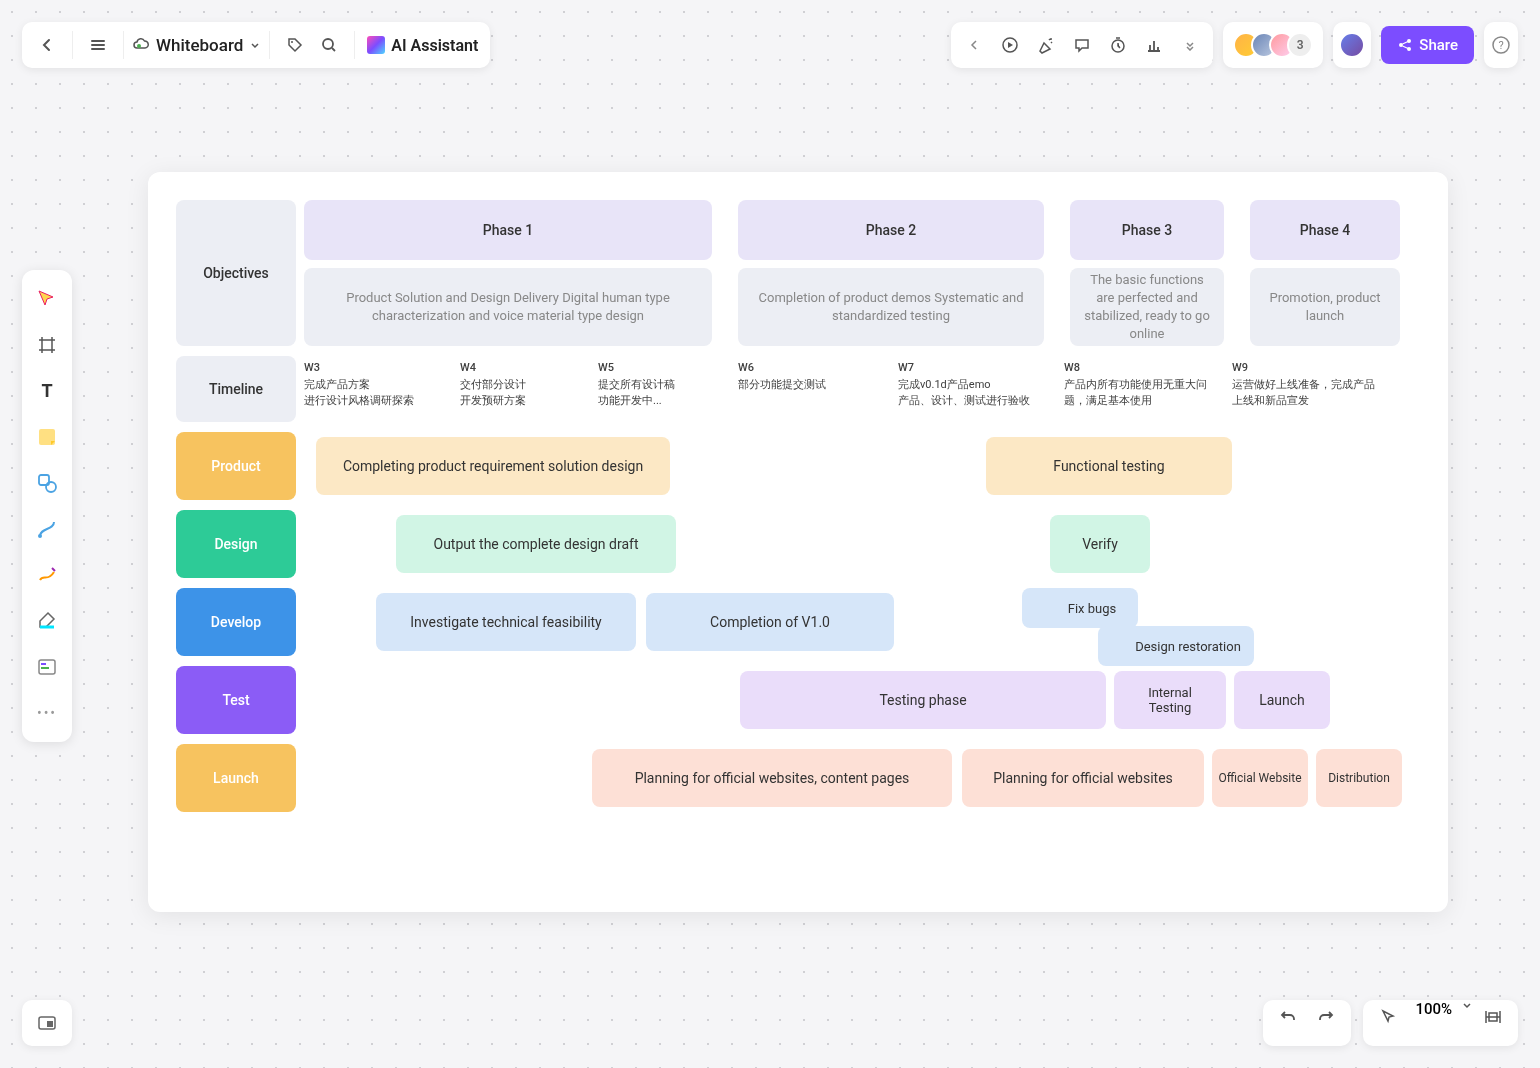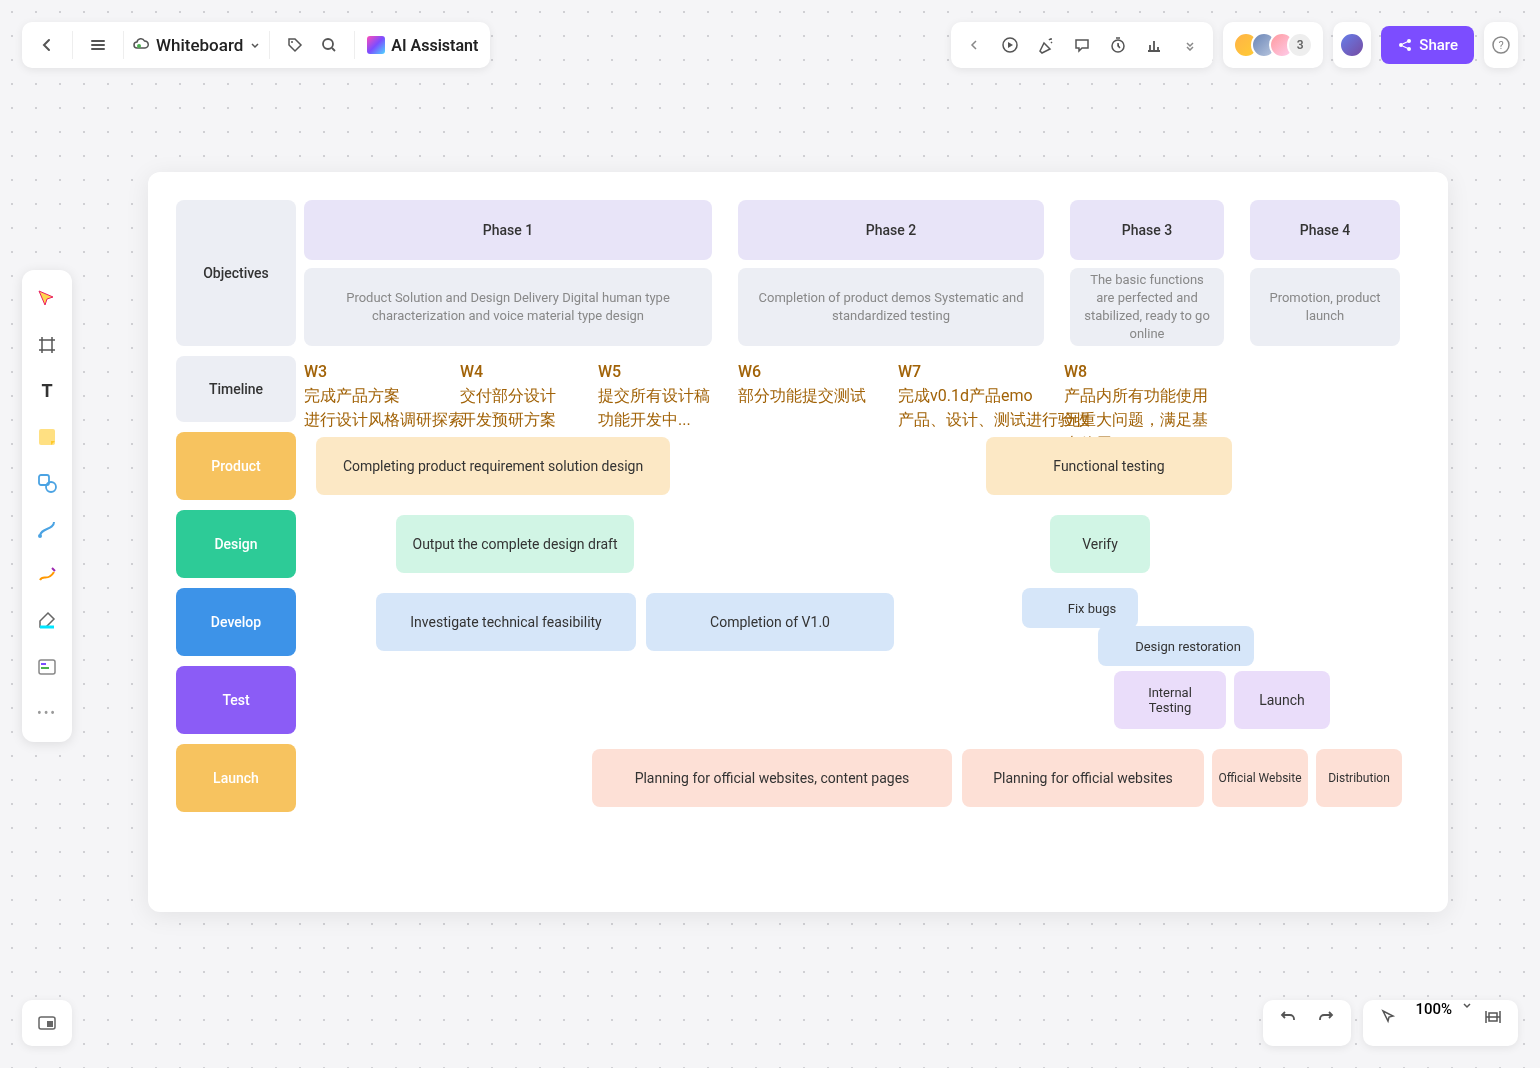--- a/index.html
+++ b/index.html
@@ -57,21 +57,21 @@
 .descs { display: flex; gap: 26px; height: 78px; }
 .desc { background: #eceef4; border-radius: 8px; padding: 10px 14px; font-size: 13px; color: #888; display: flex; align-items: center; text-align: center; justify-content: center; line-height: 1.4; }
 .desc.d1 { width: 408px; }
 .desc.d2 { width: 306px; }
 .desc.d3 { width: 154px; }
 .desc.d4 { width: 150px; justify-content: center; }
 
 
 .tl-label { background: #eceef4; color: #333; height: 66px; }
 .weeks { display: flex; height: 66px; position: relative; }
-.week { position: absolute; top: 4px; font-size: 16px; color: #a16207; line-height: 1.5; }
+.week { position: absolute; top: 4px; font-size: 11px; color: #404040; line-height: 1.5; }
 .week .wk { font-weight: 500; }
 
 
 .track-label { height: 68px; color: #fff; font-weight: 500; }
 .track-label.product { background: #f7c35f; }
 .track-label.design { background: #2dcb97; }
 .track-label.develop { background: #3d93e8; }
 .track-label.test { background: #8b5cf6; }
 .track-label.launch { background: #f7c35f; }
 .track-content { height: 68px; position: relative; }
@@ -347,52 +347,57 @@
           </div>
         <div class="week" style="left:594px">
             <div class="wk">W7</div>
             <div>完成v0.1d产品emo</div>
             <div>产品、设计、测试进行验收</div>
           </div>
         <div class="week" style="left:760px;width:150px">
             <div class="wk">W8</div>
             <div>产品内所有功能使用无重大问题，满足基本使用</div>
           </div>
+        <div class="week" style="left:928px;width:150px">
+            <div class="wk">W9</div>
+            <div>运营做好上线准备，完成产品上线和新品宣发</div>
+          </div>
       </div>
     </div>
 
     <div class="row">
       <div class="row-label track-label product">Product</div>
       <div class="row-content track-content">
         <div class="task product" style="left:12px;width:354px">Completing product requirement solution design</div>
         <div class="task product" style="left:682px;width:246px">Functional testing</div>
       </div>
     </div>
 
     <div class="row">
       <div class="row-label track-label design">Design</div>
       <div class="row-content track-content">
-        <div class="task design" style="left:92px;width:238px">Output the complete design draft</div>
+        <div class="task design" style="left:92px;width:280px">Output the complete design draft</div>
         <div class="task design" style="left:746px;width:100px">Verify</div>
       </div>
     </div>
 
     <div class="row">
       <div class="row-label track-label develop">Develop</div>
       <div class="row-content track-content">
         <div class="task develop" style="left:72px;width:260px">Investigate technical feasibility</div>
         <div class="task develop" style="left:342px;width:248px">Completion of V1.0</div>
         <div class="task develop small" style="left:718px;width:116px;top:0">Fix bugs</div>
         <div class="task develop small" style="left:794px;width:156px;top:38px">Design restoration</div>
       </div>
     </div>
 
     <div class="row">
       <div class="row-label track-label test">Test</div>
       <div class="row-content track-content">
+        <div class="task test" style="left:436px;width:366px">Testing phase</div>
         <div class="task test" style="left:810px;width:112px;font-size:13px">Internal Testing</div>
         <div class="task test" style="left:930px;width:96px">Launch</div>
       </div>
     </div>
 
     <div class="row">
       <div class="row-label track-label launch">Launch</div>
       <div class="row-content track-content">
         <div class="task launch" style="left:288px;width:360px">Planning for official websites, content pages</div>
         <div class="task launch" style="left:658px;width:242px">Planning for official websites</div>

